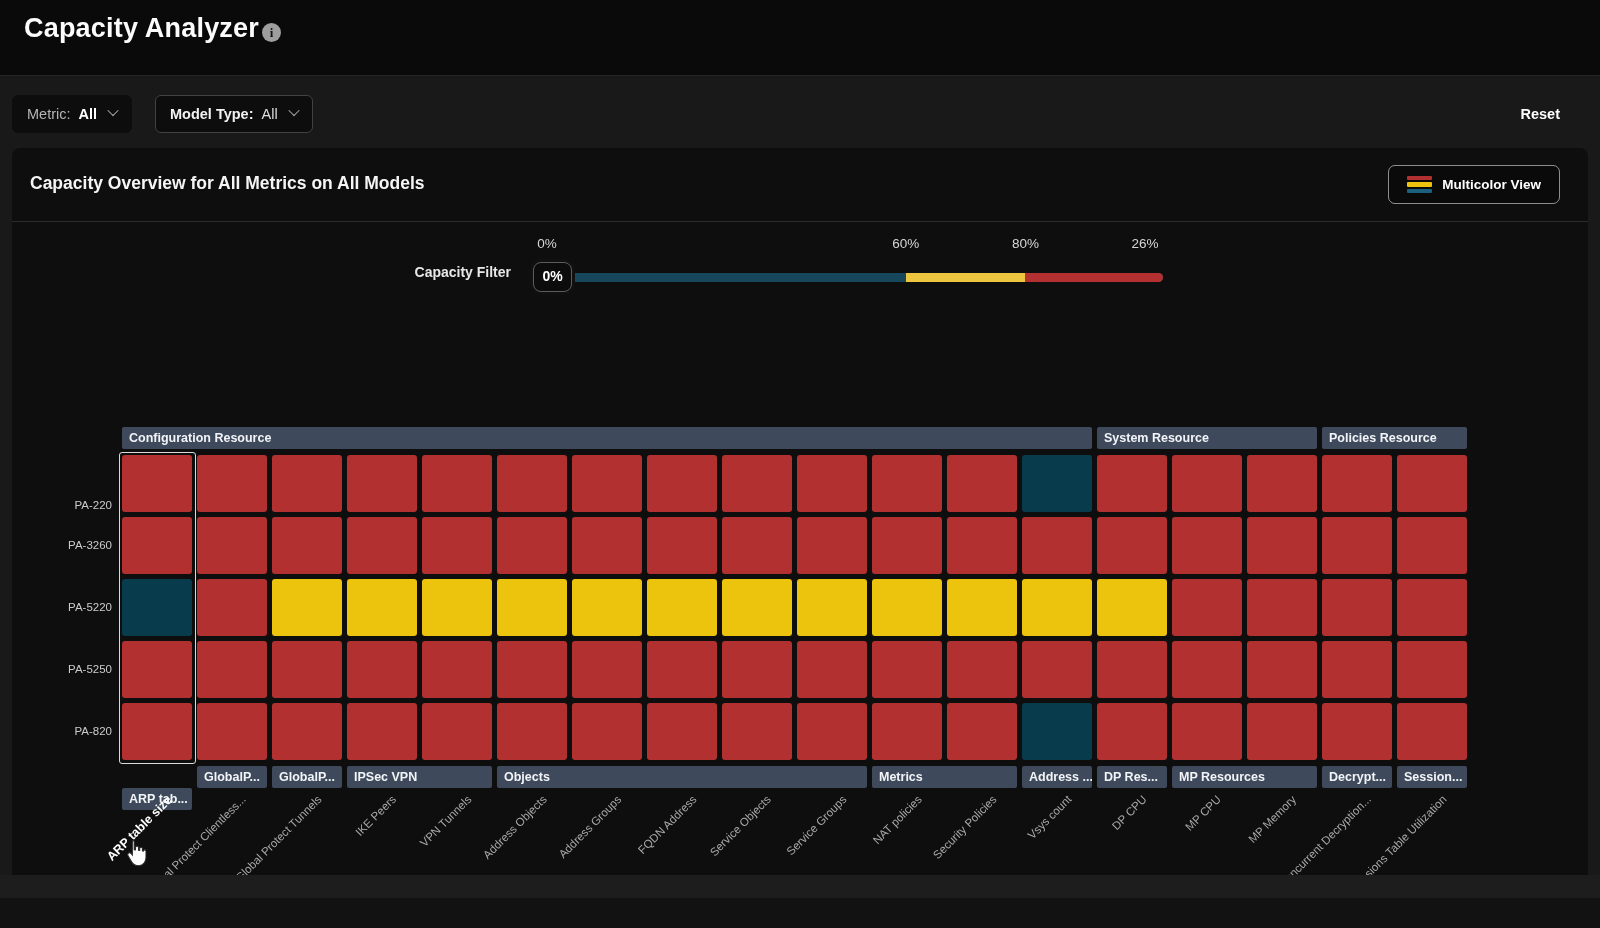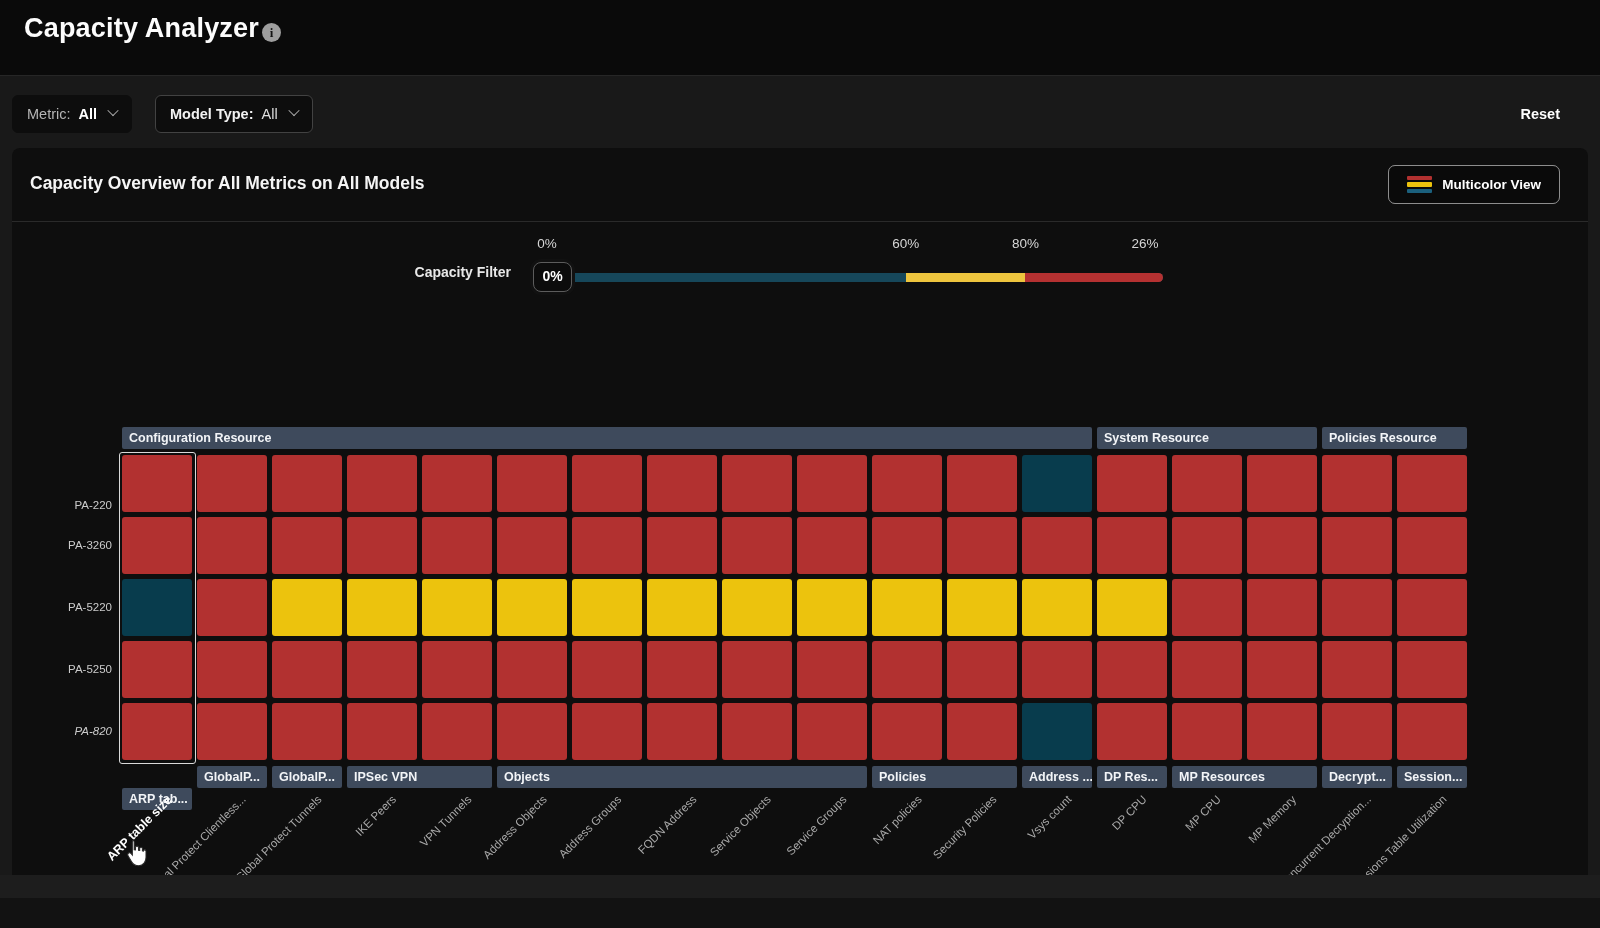--- a/index.html
+++ b/index.html
@@ -135,21 +135,21 @@
 
   <div id="heatmap">
       <div class="hgroup" style="left: 122px; top: 427px; width: 970px; height: 22px;">Configuration Resource</div>
       <div class="hgroup" style="left: 1097px; top: 427px; width: 220px; height: 22px;">System Resource</div>
       <div class="hgroup" style="left: 1322px; top: 427px; width: 145px; height: 22px;">Policies Resource</div>
       <div class="hgroup" style="left: 122px; top: 788px; width: 70px; height: 22px;">ARP tab...</div>
       <div class="hgroup" style="left: 197px; top: 766px; width: 70px; height: 22px;">GlobalP...</div>
       <div class="hgroup" style="left: 272px; top: 766px; width: 70px; height: 22px;">GlobalP...</div>
       <div class="hgroup" style="left: 347px; top: 766px; width: 145px; height: 22px;">IPSec VPN</div>
       <div class="hgroup" style="left: 497px; top: 766px; width: 370px; height: 22px;">Objects</div>
-      <div class="hgroup" style="left: 872px; top: 766px; width: 145px; height: 22px;">Policies</div>
+      <div class="hgroup" style="left: 872px; top: 766px; width: 145px; height: 22px;">Metrics</div>
       <div class="hgroup" style="left: 1022px; top: 766px; width: 70px; height: 22px;">Address ...</div>
       <div class="hgroup" style="left: 1097px; top: 766px; width: 70px; height: 22px;">DP Res...</div>
       <div class="hgroup" style="left: 1172px; top: 766px; width: 145px; height: 22px;">MP Resources</div>
       <div class="hgroup" style="left: 1322px; top: 766px; width: 70px; height: 22px;">Decrypt...</div>
       <div class="hgroup" style="left: 1397px; top: 766px; width: 70px; height: 22px;">Session...</div>
       <div class="rowlab" style="top: 477px; margin-top: 22px;">PA-220</div>
       <div class="cell" style="left: 122px; top: 455px; background: rgb(178, 49, 48);"></div>
       <div class="cell" style="left: 197px; top: 455px; background: rgb(178, 49, 48);"></div>
       <div class="cell" style="left: 272px; top: 455px; background: rgb(178, 49, 48);"></div>
       <div class="cell" style="left: 347px; top: 455px; background: rgb(178, 49, 48);"></div>
@@ -217,21 +217,21 @@
       <div class="cell" style="left: 722px; top: 641px; background: rgb(178, 49, 48);"></div>
       <div class="cell" style="left: 797px; top: 641px; background: rgb(178, 49, 48);"></div>
       <div class="cell" style="left: 872px; top: 641px; background: rgb(178, 49, 48);"></div>
       <div class="cell" style="left: 947px; top: 641px; background: rgb(178, 49, 48);"></div>
       <div class="cell" style="left: 1022px; top: 641px; background: rgb(178, 49, 48);"></div>
       <div class="cell" style="left: 1097px; top: 641px; background: rgb(178, 49, 48);"></div>
       <div class="cell" style="left: 1172px; top: 641px; background: rgb(178, 49, 48);"></div>
       <div class="cell" style="left: 1247px; top: 641px; background: rgb(178, 49, 48);"></div>
       <div class="cell" style="left: 1322px; top: 641px; background: rgb(178, 49, 48);"></div>
       <div class="cell" style="left: 1397px; top: 641px; background: rgb(178, 49, 48);"></div>
-      <div class="rowlab" style="top: 725px; font-style: italic;">PA-820</div>
+      <div class="rowlab" style="top: 725px;">PA-820</div>
       <div class="cell" style="left: 122px; top: 703px; background: rgb(178, 49, 48);"></div>
       <div class="cell" style="left: 197px; top: 703px; background: rgb(178, 49, 48);"></div>
       <div class="cell" style="left: 272px; top: 703px; background: rgb(178, 49, 48);"></div>
       <div class="cell" style="left: 347px; top: 703px; background: rgb(178, 49, 48);"></div>
       <div class="cell" style="left: 422px; top: 703px; background: rgb(178, 49, 48);"></div>
       <div class="cell" style="left: 497px; top: 703px; background: rgb(178, 49, 48);"></div>
       <div class="cell" style="left: 572px; top: 703px; background: rgb(178, 49, 48);"></div>
       <div class="cell" style="left: 647px; top: 703px; background: rgb(178, 49, 48);"></div>
       <div class="cell" style="left: 722px; top: 703px; background: rgb(178, 49, 48);"></div>
       <div class="cell" style="left: 797px; top: 703px; background: rgb(178, 49, 48);"></div>

